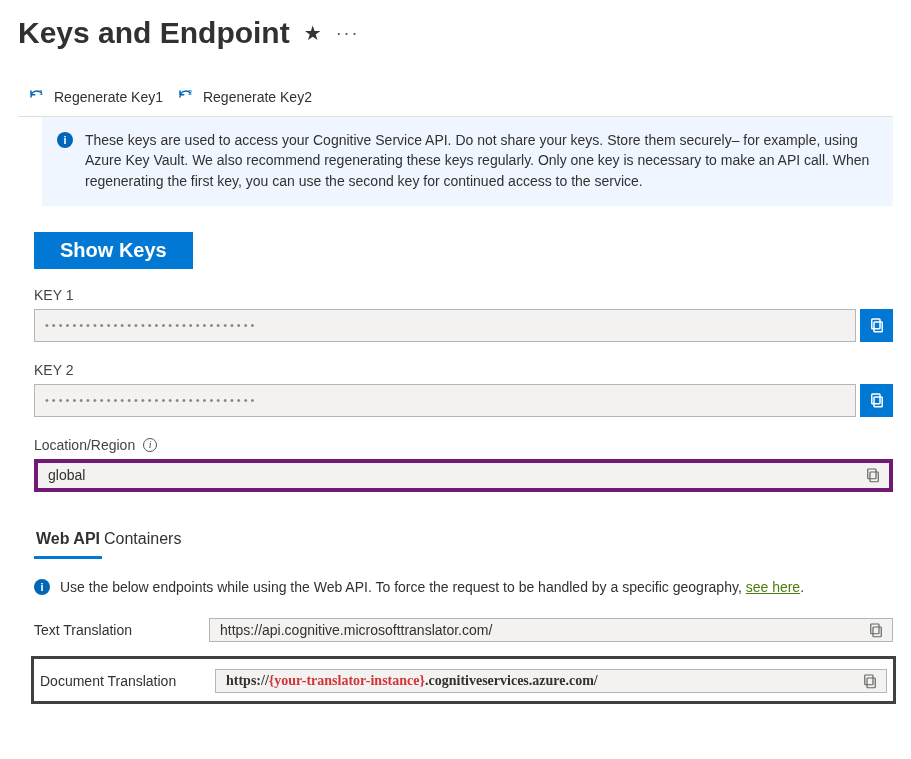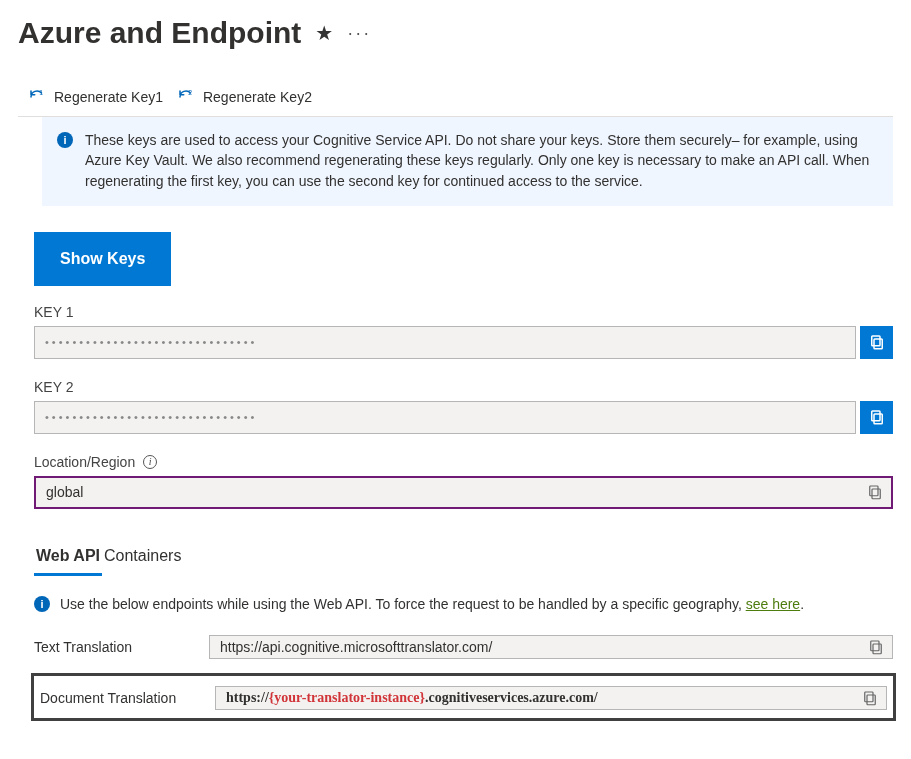--- a/index.html
+++ b/index.html
@@ -67,23 +67,23 @@
       width: 16px; height: 16px;
       margin-top: 2px;
     }
     .info-icon svg circle { fill: #0066b8; }
     .info-icon svg text { fill: #fff; font-weight: bold; }
 
     .show-keys-btn {
       background: #0078d4;
       color: #fff;
       border: none;
-      font-size: 16px;
+      font-size: 20px;
       font-weight: 600;
-      padding: 18px 26px;
+      padding: 7px 26px;
       cursor: pointer;
       margin-bottom: 18px;
     }
 
     .field-block { margin-bottom: 20px; }
     .field-label {
       font-size: 14px;
       color: #444;
       margin-bottom: 6px;
       display: flex;
@@ -131,21 +131,21 @@
     .copy-btn.primary {
       background: #0078d4;
       border: 1px solid #0078d4;
     }
     .copy-btn svg { width: 18px; height: 18px; }
     .copy-btn.primary svg { stroke: #fff; fill: #fff; }
 
     .region-row {
       display: flex;
       background: #f3f2f1;
-      border: 2px solid #701a75;
+      border: 4px solid #701a75;
       height: 33px;
       align-items: center;
     }
     .region-value {
       flex: 1;
       padding: 0 10px;
       font-size: 14px;
     }
     .copy-btn.inline {
       background: transparent;
@@ -215,21 +215,21 @@
       border: 3px solid #404040;
       padding: 10px 6px 8px 6px;
       margin: 0 -3px;
     }
   </style>
 </head>
 <body>
 
 <div class="page">
   <div class="header">
-    <span class="page-title">Azure and Endpoint</span>
+    <span class="page-title">Keys and Endpoint</span>
     <span class="star">★</span>
     <span class="more-dots">···</span>
   </div>
 
   <div class="toolbar">
     <button class="toolbar-btn">
       <span class="refresh-icon">
         <svg viewBox="0 0 24 24">
             <path d="M4 12a8 8 0 0 1 14-5.3M4 4v5h5" fill="none" stroke="#0066b8" stroke-width="2" stroke-linecap="round" stroke-linejoin="round"></path>
             <text x="15" y="9" class="sup-num">1</text>

